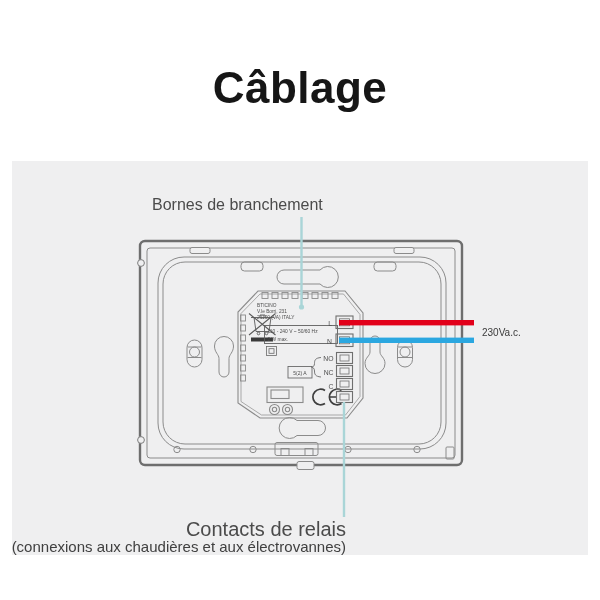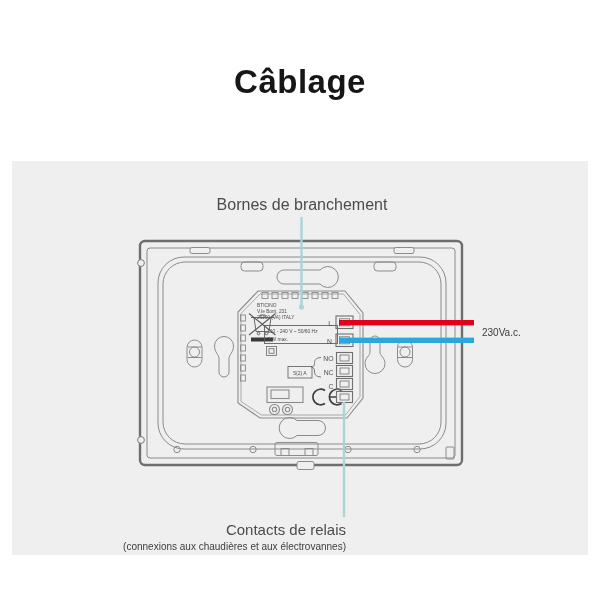--- a/index.html
+++ b/index.html
@@ -1,27 +1,27 @@
 <!DOCTYPE html>
 <html><head>
 <meta charset="utf-8">
 <style>
   * { margin:0; padding:0; box-sizing:border-box; }
   html,body { width:600px; height:600px; background:#ffffff; position:relative; overflow:hidden;
               font-family:"Liberation Sans", sans-serif; }
   .page-title { position:absolute; top:63px; left:0; width:600px; text-align:center;
-                font-size:33px; font-weight:700; color:#161616; letter-spacing:.5px; }
+                font-size:44px; font-weight:700; color:#161616; letter-spacing:.5px; }
   .panel { position:absolute; left:12px; top:161px; width:576px; height:394px; background:#efeff0; }
   .diagram-svg { position:absolute; left:0; top:0; }
-  .callout-top { position:absolute; left:152px; top:196px; width:300px; text-align:center;
+  .callout-top { position:absolute; left:152px; top:196px; width:300px; 
                  font-size:16px; color:#4b4b4b; }
   .voltage-label { position:absolute; left:482px; top:327px; font-size:10px; color:#3b3b3b; }
   .callout-bottom { position:absolute; right:254px; top:521px; text-align:right; color:#4b4b4b; }
-  .callout-bottom .main { font-size:15px; line-height:17px;text-align:right; }
-  .callout-bottom .sub { font-size:10px; line-height:12px; margin-top:3px; color:#404040; white-space:nowrap; }
+  .callout-bottom .main { font-size:20px; line-height:17px;text-align:right; }
+  .callout-bottom .sub { font-size:15px; line-height:12px; margin-top:3px; color:#404040; white-space:nowrap; }
 </style>
 </head>
 <body>
 
 <div class="page-title">Câblage</div>
 
 <div class="panel"></div>
 
 <div class="callout-top">Bornes de branchement</div>
 

